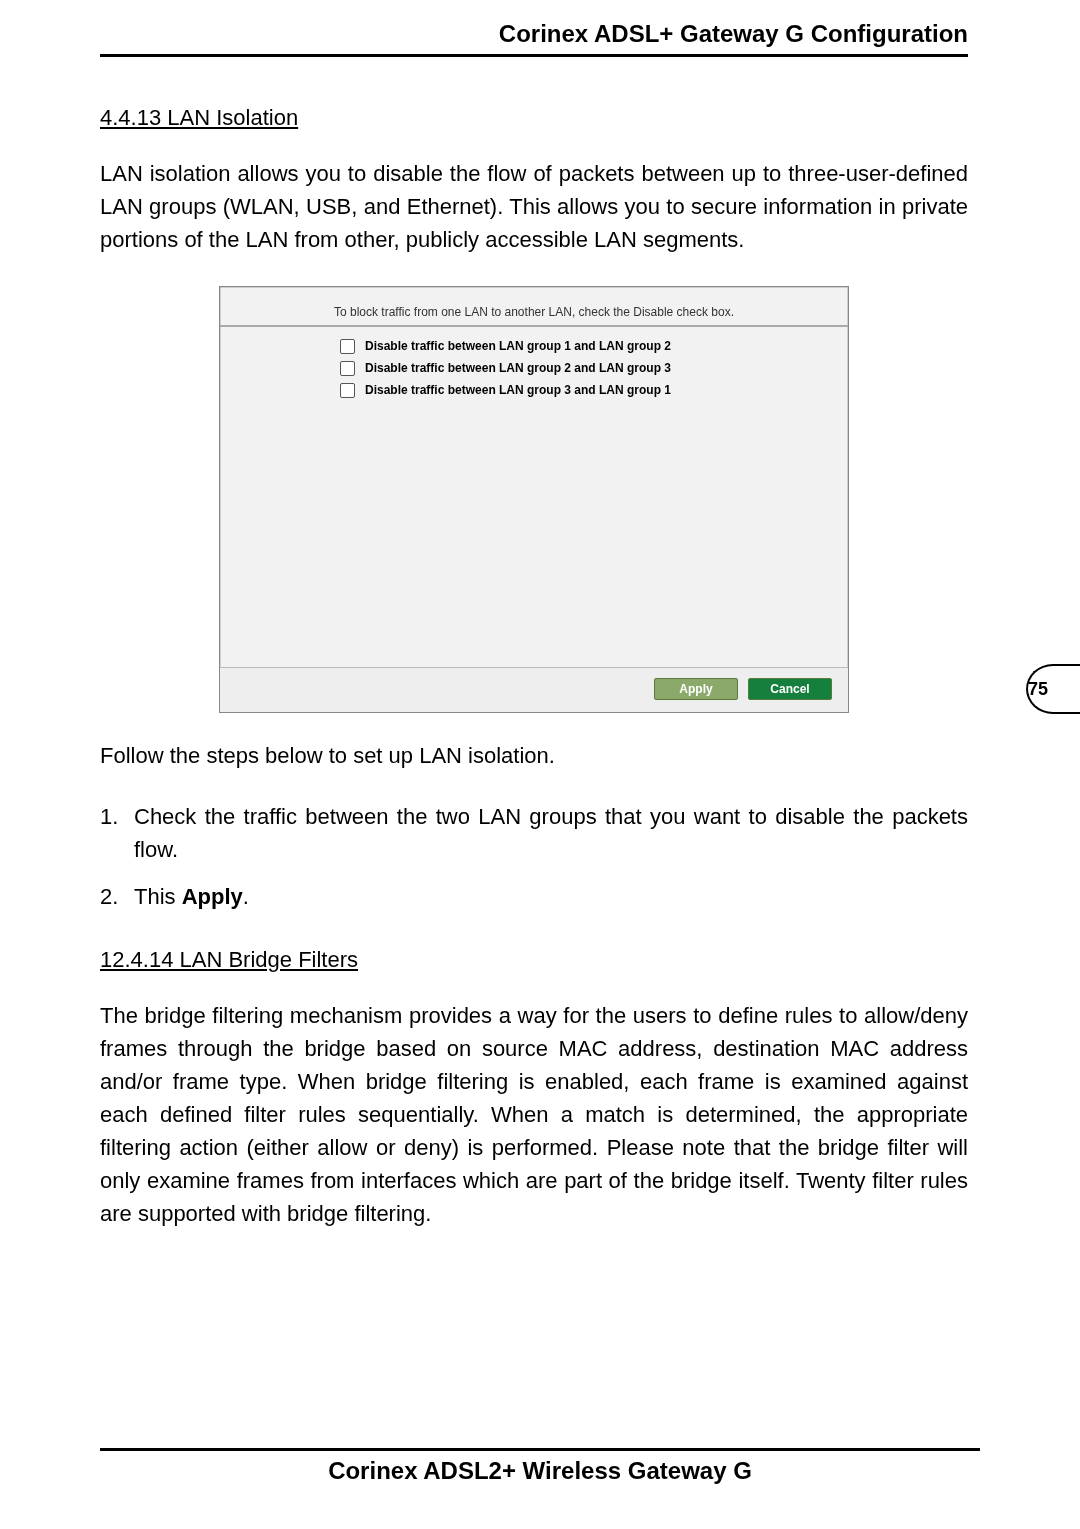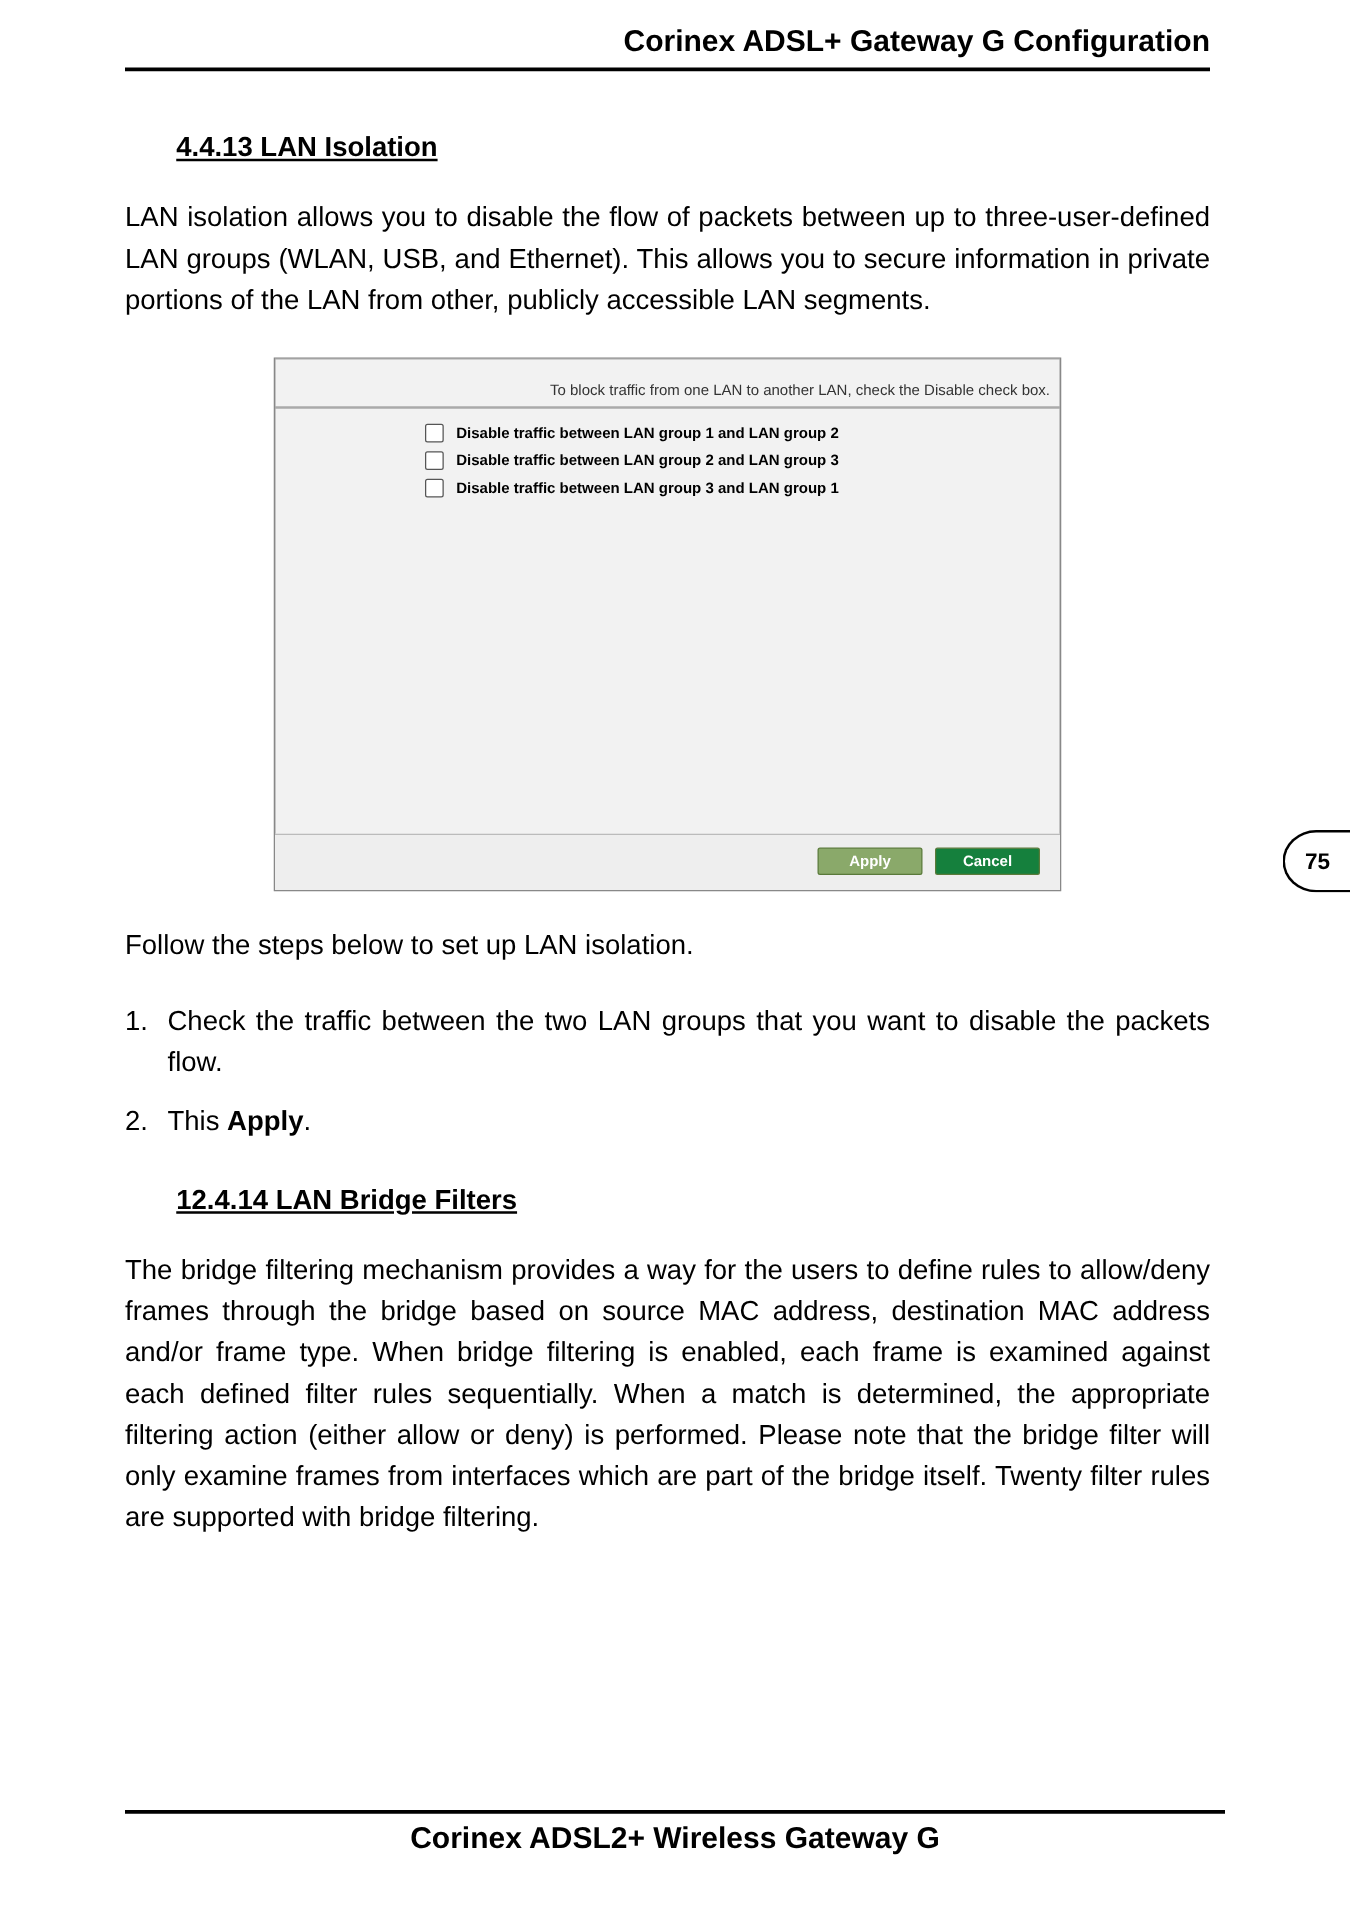--- a/index.html
+++ b/index.html
@@ -23,24 +23,23 @@
   }
   .header-title {
     text-align: right;
     font-weight: bold;
     font-size: 24px;
     padding-bottom: 6px;
     border-bottom: 3px solid #000;
   }
   .section-heading {
     margin-top: 48px;
-    font-weight: bold;
+    font-weight: normal;
     font-size: 22px;
     text-decoration: underline;
-    margin-left: 41px;
   }
   .body-text {
     margin-top: 26px;
     font-size: 22px;
     line-height: 1.5;
     text-align: justify;
   }
   .ol {
     margin-top: 28px;
   }
@@ -60,21 +59,21 @@
   
   .ui-panel {
     width: 628px;
     margin: 30px auto 26px auto;
     border: 1px solid #888;
     background: #f2f2f2;
     font-family: Verdana, Geneva, sans-serif;
     box-shadow: 0 0 0 0.5px #aaa inset;
   }
   .ui-hint {
-    text-align: right;
+    text-align: center;
     font-size: 12px;
     color: #333;
     padding: 18px 8px 6px 8px;
   }
   .ui-body {
     min-height: 320px;
     padding: 12px 30px 8px 120px;
     border-top: 2px solid #aaa;
   }
   .ui-check-row {
@@ -125,21 +124,20 @@
     right: 0;
     top: 664px;
     width: 54px;
     height: 50px;
     border: 2px solid #000;
     border-right: none;
     border-radius: 28px 0 0 28px / 26px 0 0 26px;
     box-sizing: border-box;
     display: flex;
     align-items: center;
-    justify-content: center;
     font-weight: bold;
     font-size: 18px;
     background: #fff;
   }
 
   
   .page-footer {
     position: absolute;
     left: 100px;
     right: 100px;

